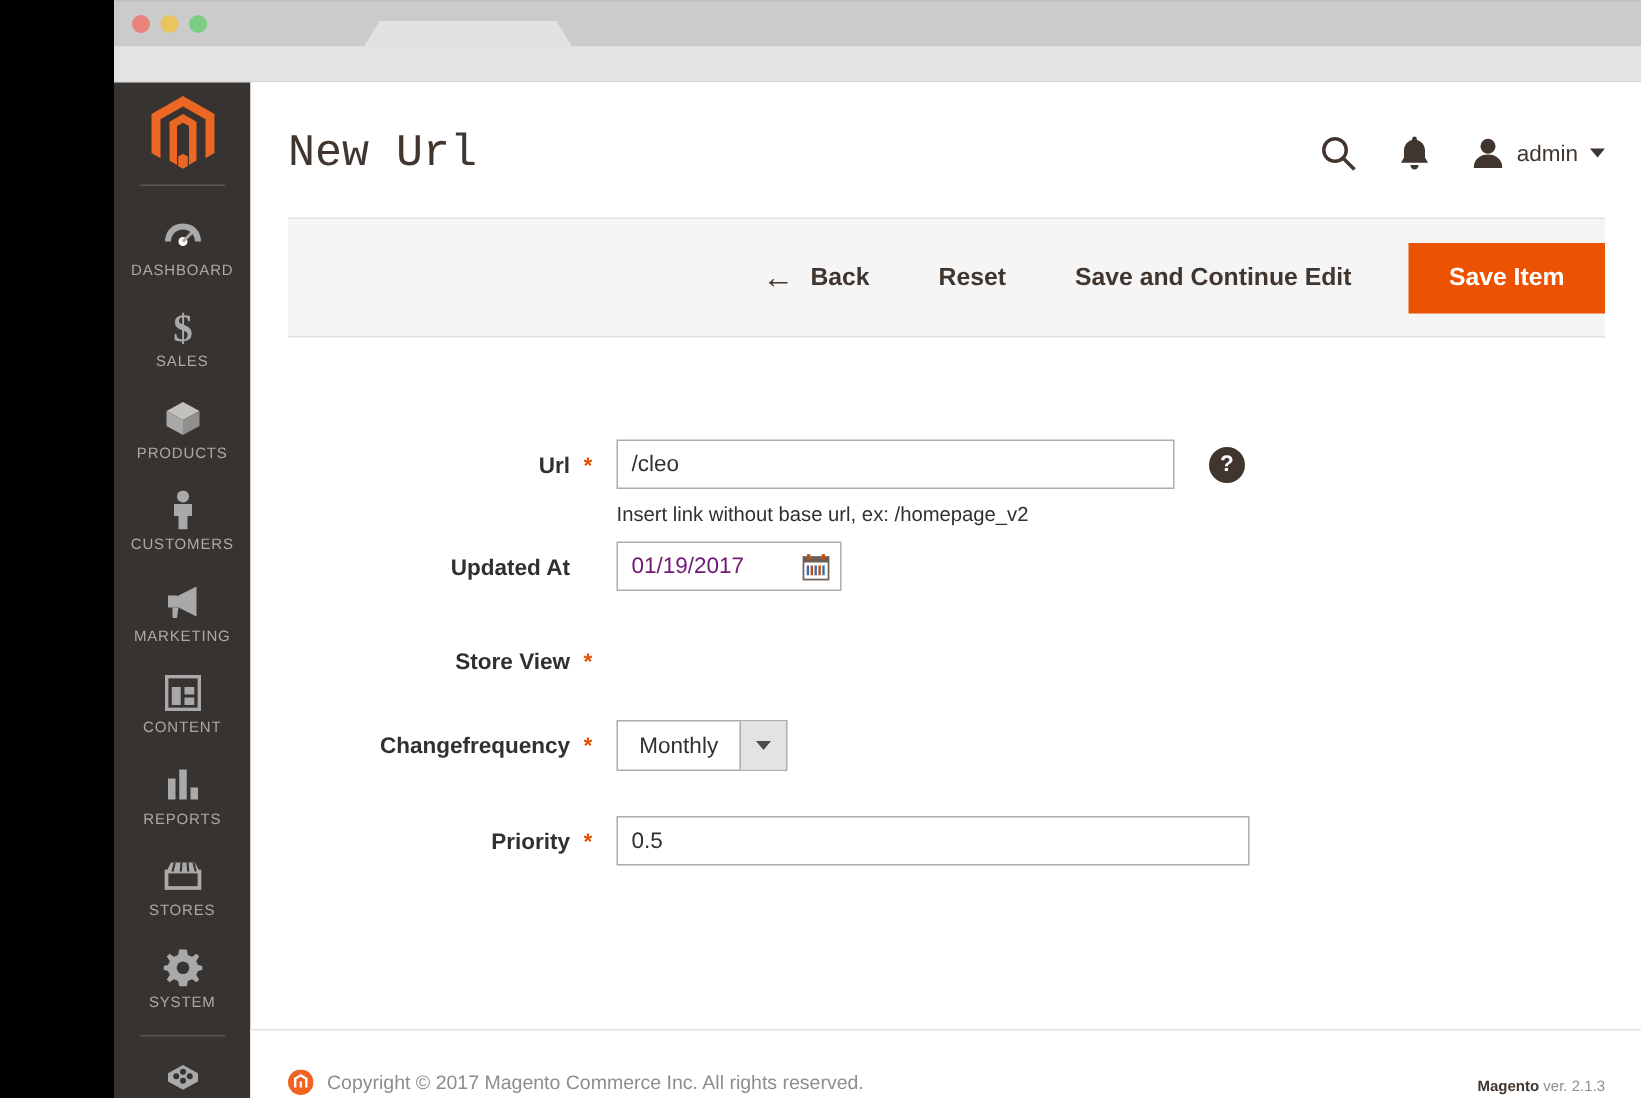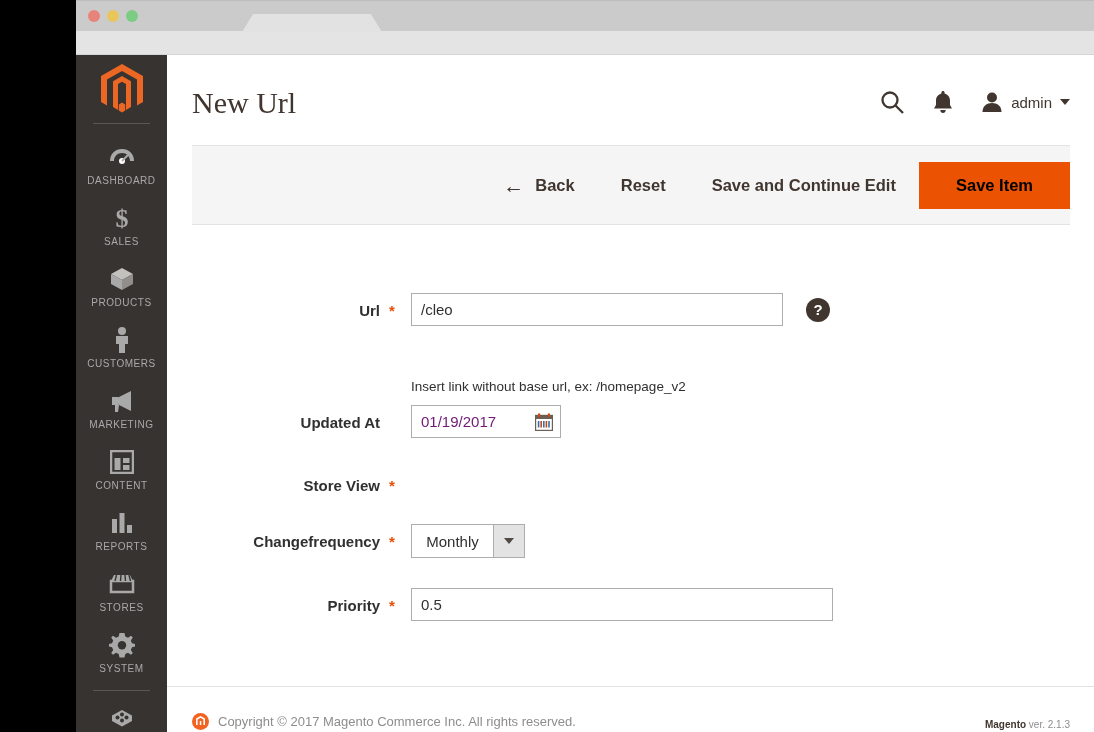--- a/index.html
+++ b/index.html
@@ -140,21 +140,21 @@
     position: relative;
     padding: 0 24px 0 25px;
     display: flex;
     align-items: center;
     justify-content: space-between;
   }
   #page-title {
     font-size: 30px;
     color: #41362f;
     font-weight: normal;
-    font-family: Liberation Serif, serif;
+    font-family: Liberation Mono, monospace;
     padding-top: 6px;
   }
   #header-actions {
     display: flex;
     align-items: center;
     gap: 28px;
     padding-top: 4px;
   }
   .header-icon-btn {
     cursor: pointer;
@@ -206,27 +206,28 @@
     gap: 11px;
   }
   .back-arrow {
     display: inline-block;
     line-height: 1;
     font-size: 21px;
     font-weight: normal;
   }
   #save-item-button {
     background: #eb5202;
-    color: #000000;
+    color: #ffffff;
     border: none;
     font-size: 16.5px;
     font-weight: bold;
     font-family: "Liberation Sans", sans-serif;
-    padding: 14px 37px;
+    padding: 14px 27px;
     cursor: pointer;
+    margin-left: 15px;
   }
 
   
   #form-area {
     padding-top: 68px;
   }
   .field-row {
     display: flex;
     align-items: flex-start;
     margin-bottom: 0px;
@@ -254,21 +255,20 @@
     font-weight: bold;
     width: 10px;
     display: inline-block;
     text-align: center;
   }
   .field-control-cell {
     padding-left: 14px;
     display: flex;
     align-items: flex-start;
     flex-direction: column;
-    gap: 44px;
   }
   .control-line {
     display: flex;
     align-items: center;
   }
   .text-input {
     height: 33px;
     border: 1px solid #adadad;
     background: #ffffff;
     font-size: 15px;

